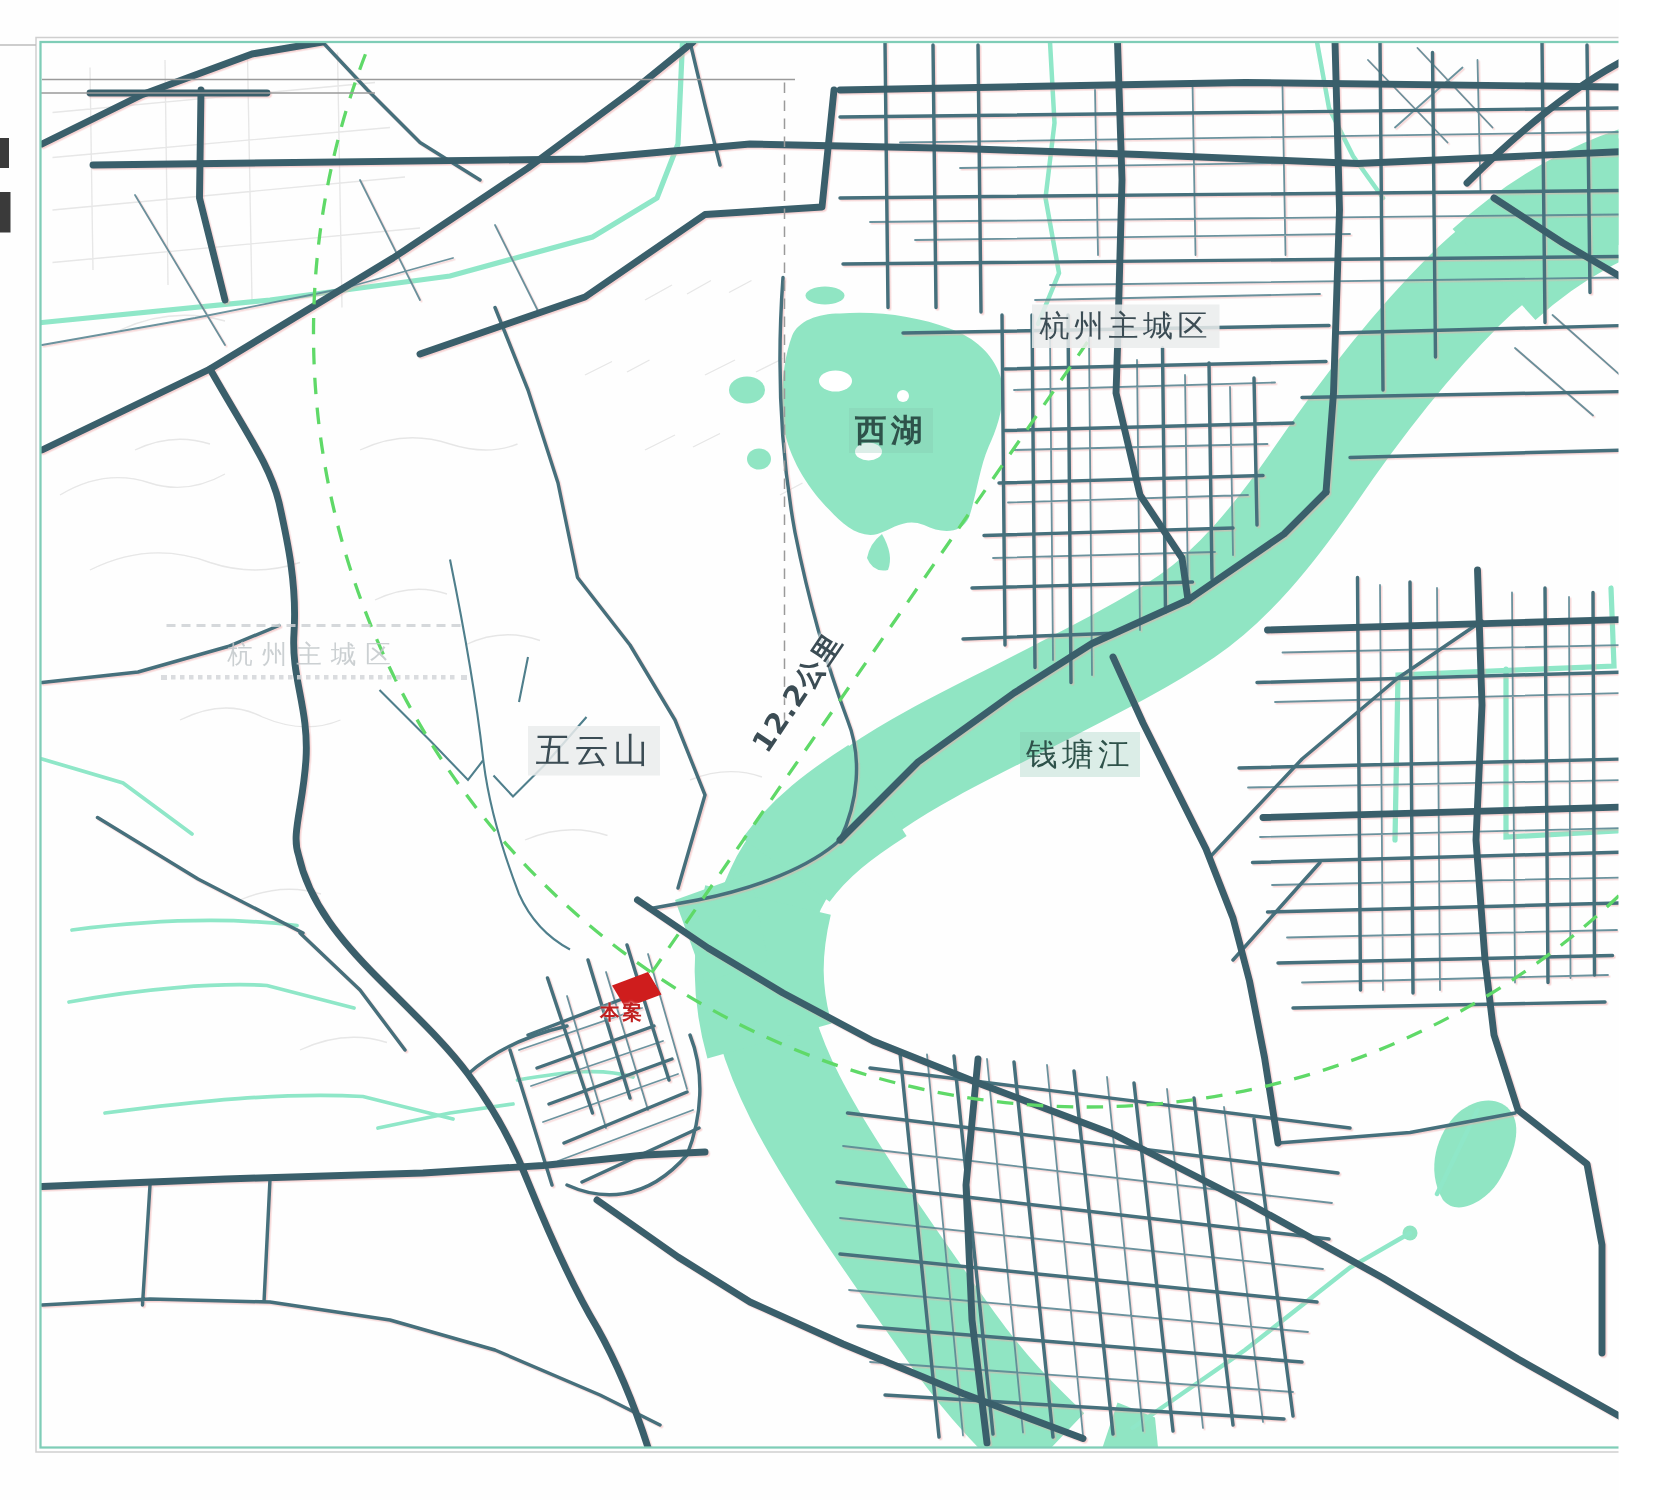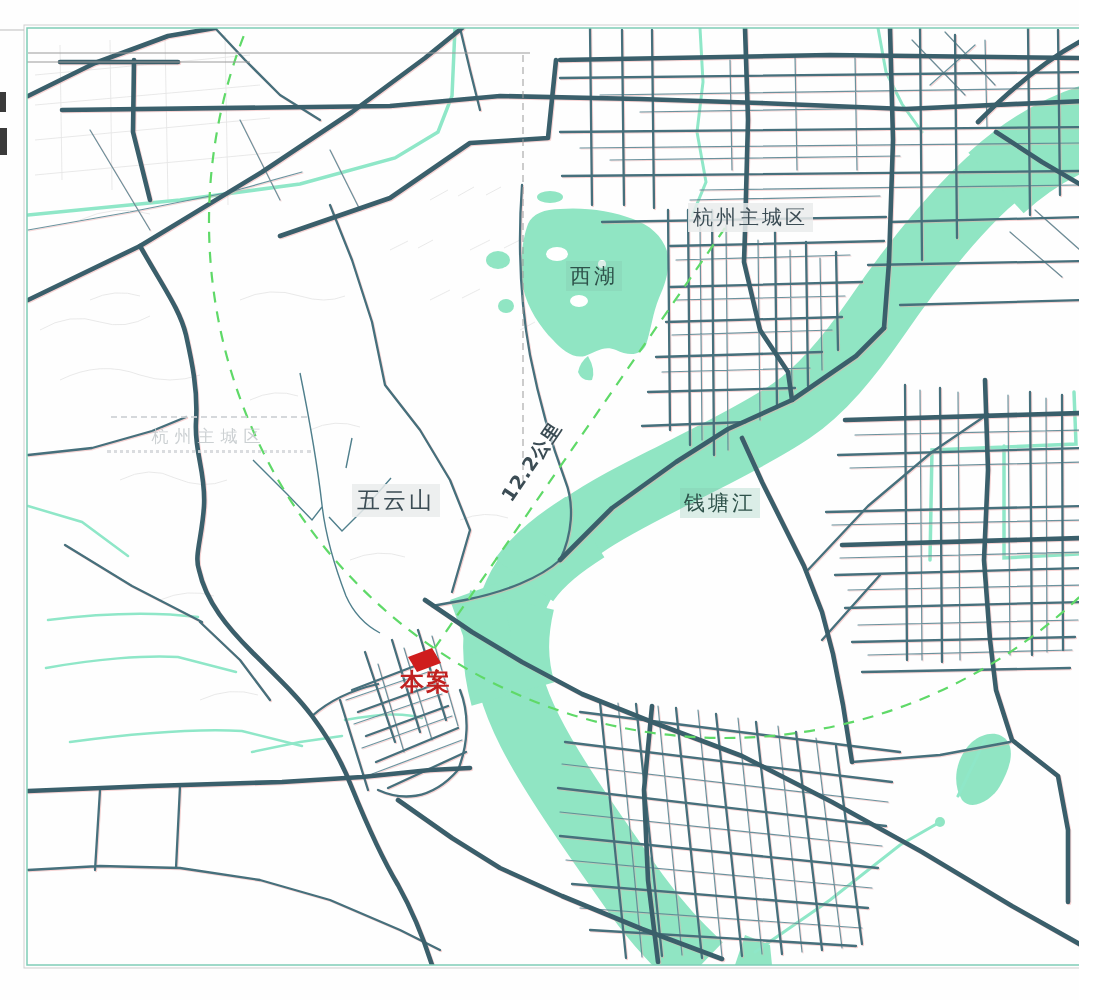--- a/index.html
+++ b/index.html
@@ -155,28 +155,28 @@
 
   <g>
     <rect x="0" y="92" width="6" height="20" fill="#3a3a3a"></rect>
     <rect x="0" y="128" width="7" height="27" fill="#3a3a3a"></rect>
     <path d="M0,30 L24,30" stroke="#bdbdbd" stroke-width="1"></path>
   </g>
 </svg>
 
 <div class="mlabel lab-box" style="left:688px;top:203px;font-size:20px;">杭州主城区</div>
 
-<div class="mlabel lab-water" style="left:566px;top:261px;font-size:21px;">西湖</div>
+<div class="mlabel lab-water" style="left:566px;top:272px;font-size:21px;font-weight:bold;">西湖</div>
 
 <div class="mlabel lab-box" style="left:352px;top:484px;font-size:23px;">五云山</div>
 
 <div class="mlabel lab-water" style="left:680px;top:488px;font-size:21px;text-align:right;">钱塘江</div>
 
 <div class="mlabel lab-dist" style="font-size:19px;">12.2公里</div>
 
-<div class="mlabel lab-site" style="left:400px;top:666px;font-size:24px;">本案</div>
+<div class="mlabel lab-site" style="left:400px;top:666px;font-size:13px;">本案</div>
 
 <div class="ghost">
   <div class="g-bar"></div>
   <div>杭州主城区</div>
   <div class="g-bar2"></div>
 </div>
 </div>
 
 </body></html>

